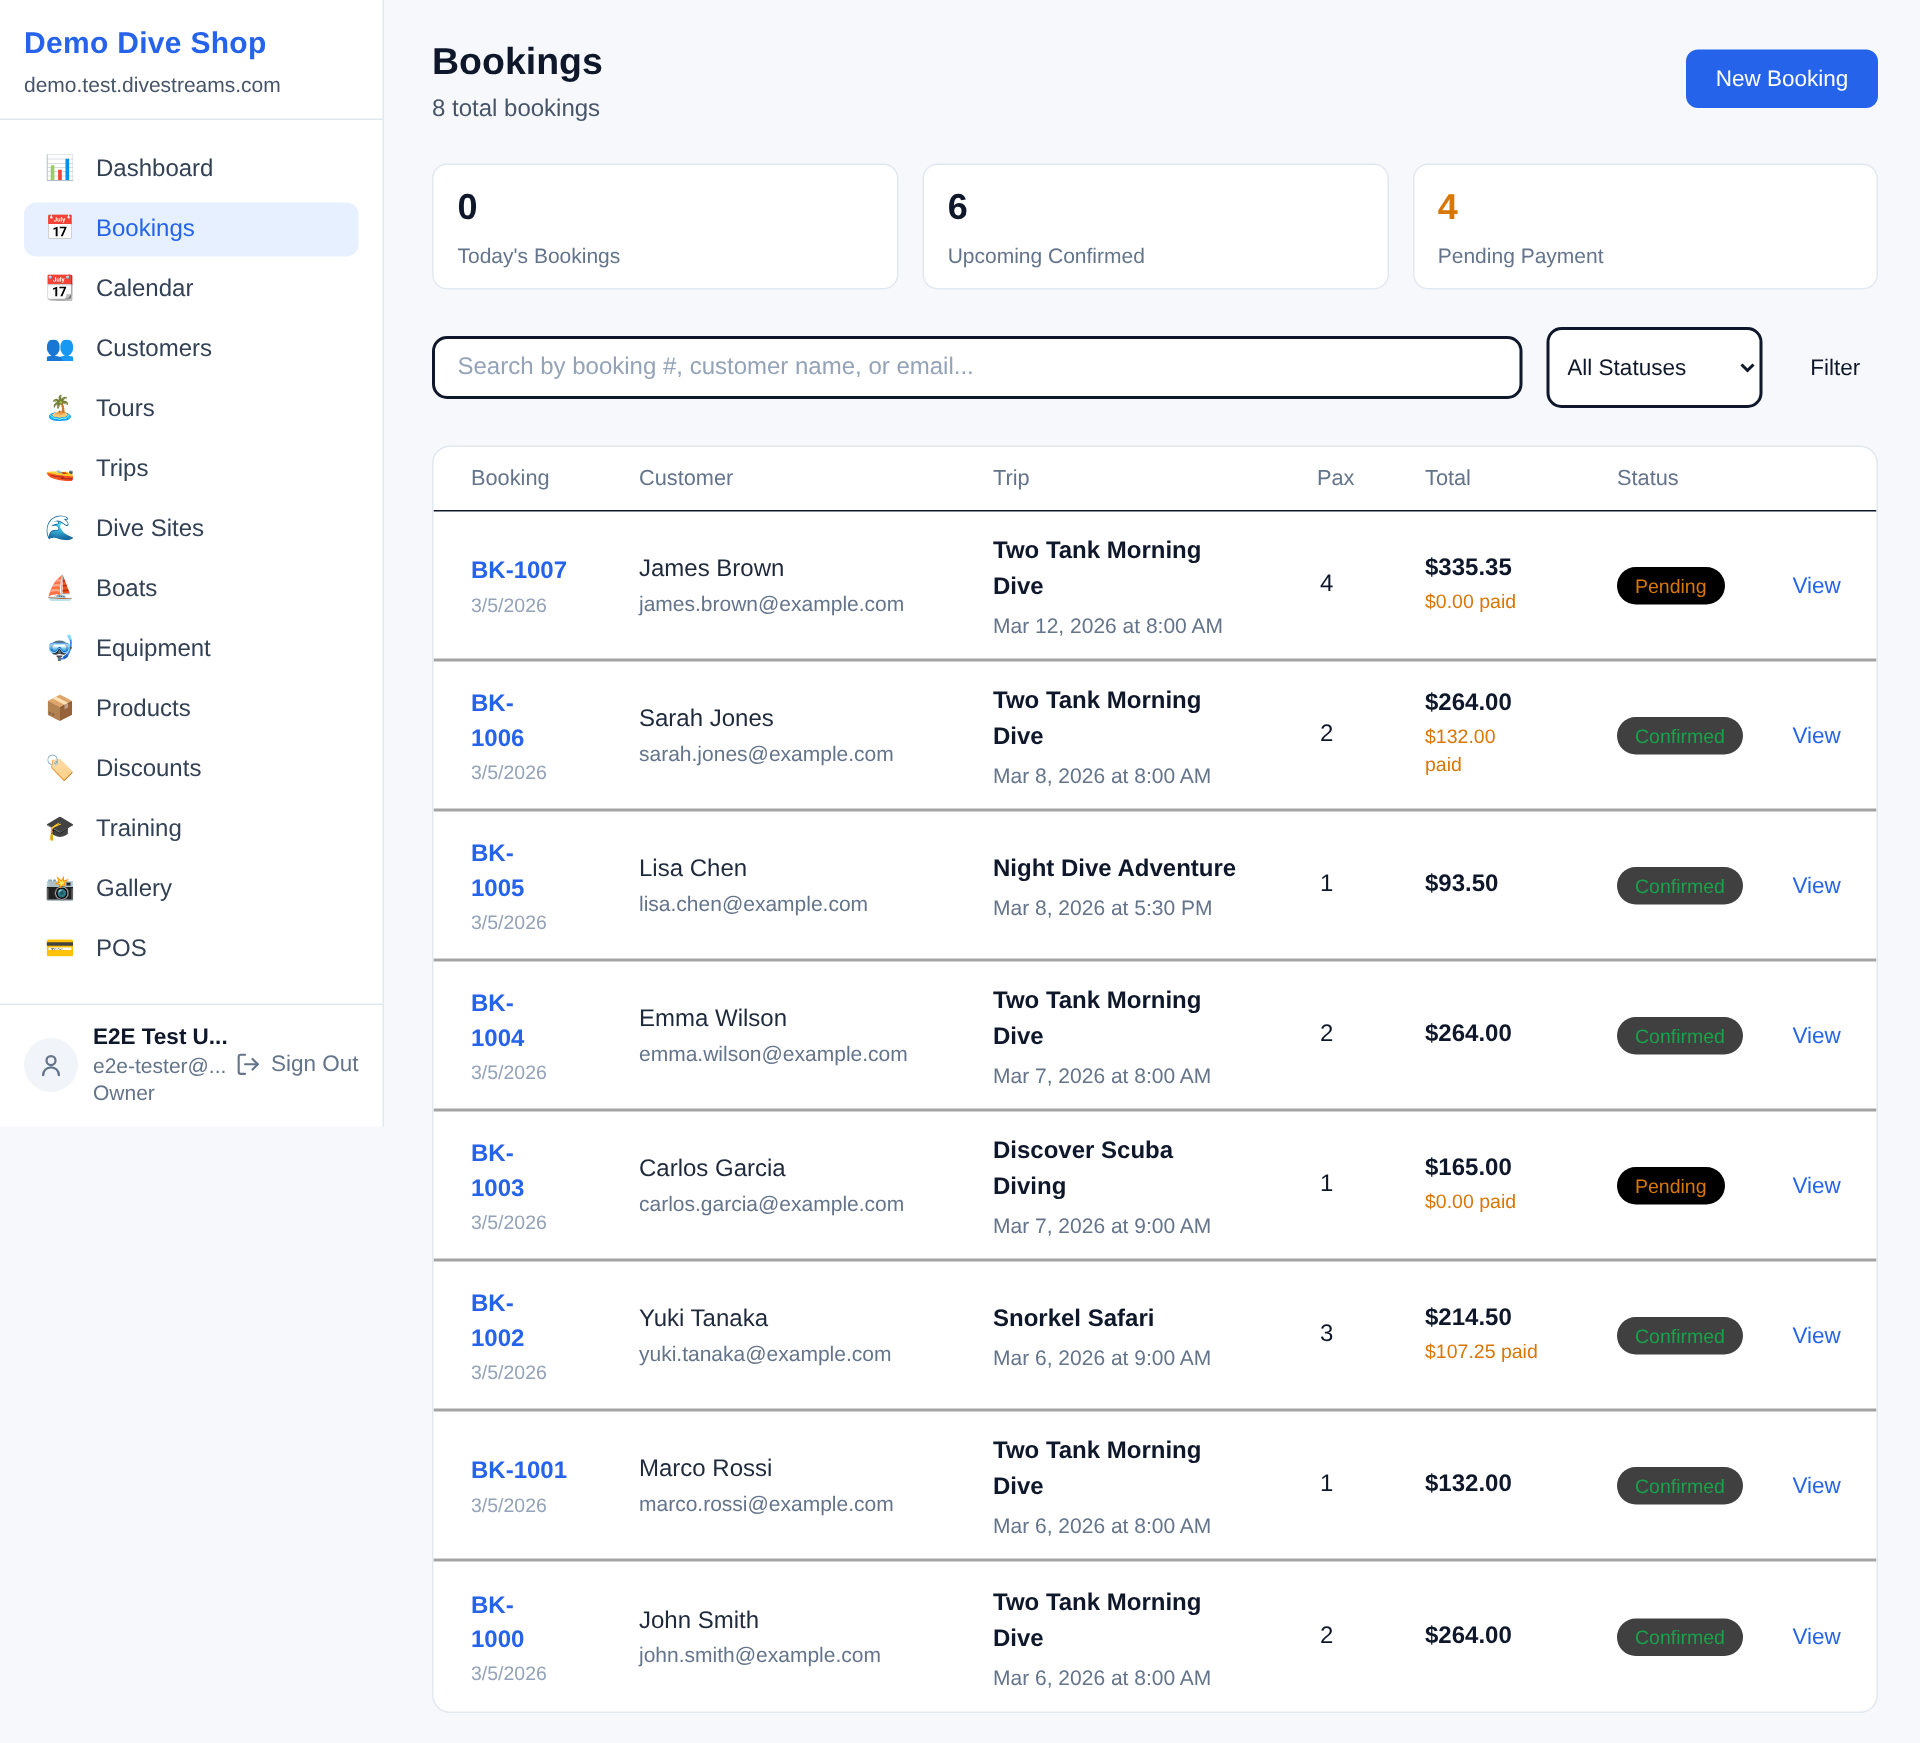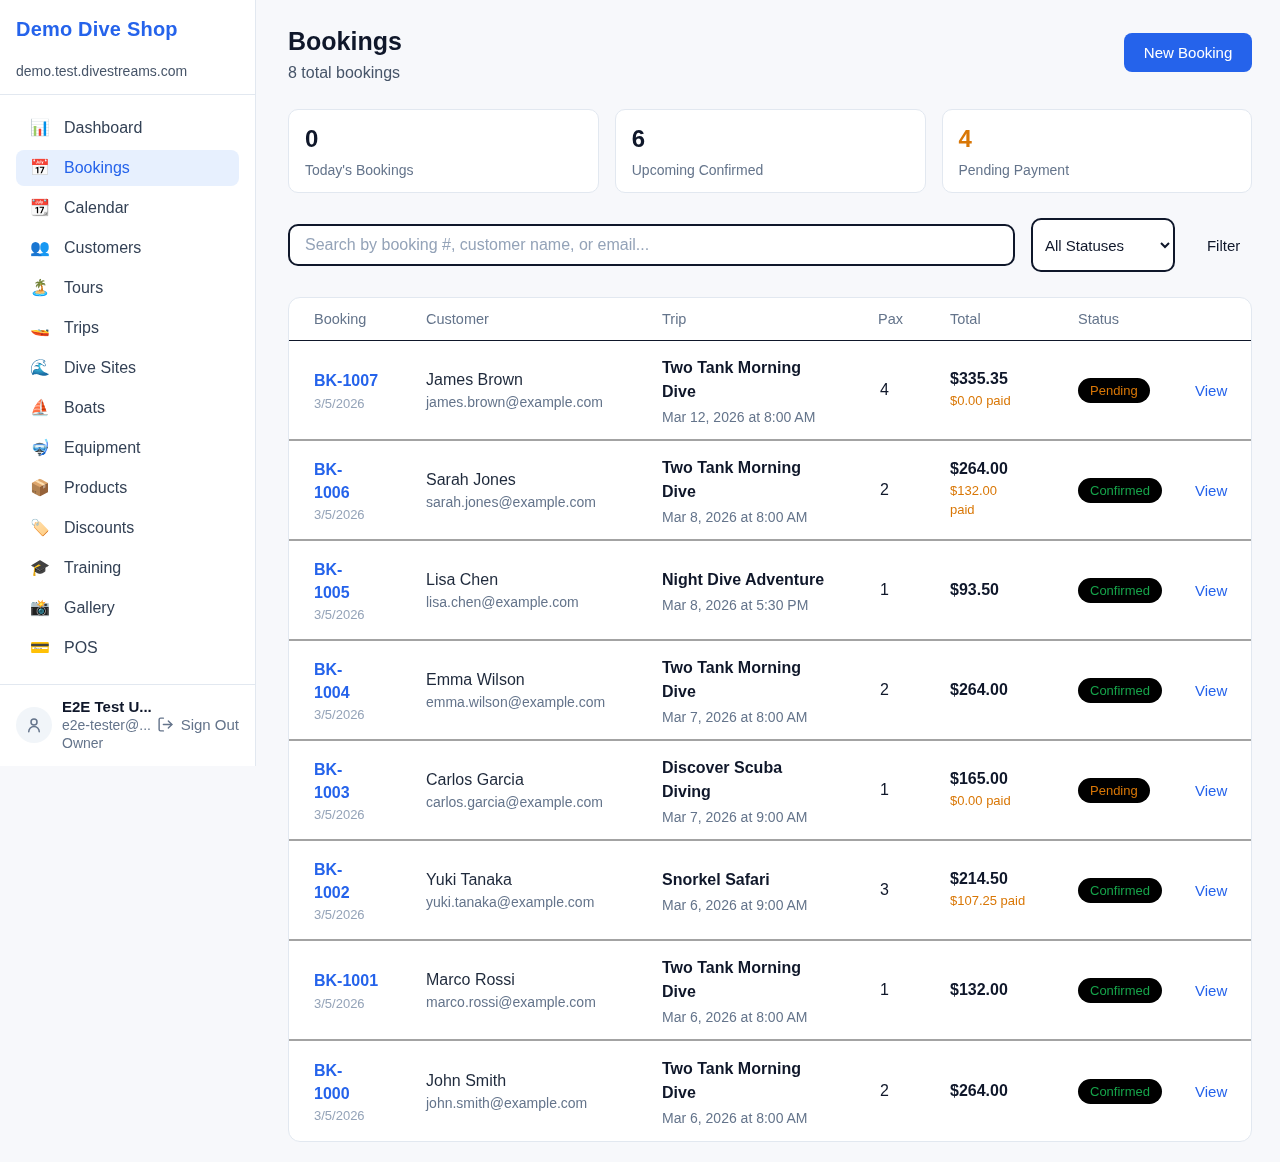--- a/index.html
+++ b/index.html
@@ -4,21 +4,21 @@
 <style>
   * { margin:0; padding:0; box-sizing:border-box; }
   html,body { width:1280px; height:1162px; overflow:hidden; }
   body { font-family:"Liberation Sans", sans-serif; background:#f7f8fb; color:#0f172a; }
   .layout { display:flex; width:1280px; align-items:flex-start; }
 
   
   .sidebar { width:256px; background:#ffffff; border-right:1px solid #e2e8f0; flex:0 0 256px; }
   .sidebar-header { padding:18px 16px 15px 16px; border-bottom:1px solid #e2e8f0; }
   .brand { font-size:20px; font-weight:700; color:#2563eb; letter-spacing:.2px; }
-  .domain { font-size:14px; color:#475569; margin-top:22px; }
+  .domain { font-size:14px; color:#475569; margin-top:7px; }
   .nav { padding:11px 0 6px 0; }
   .nav-item { display:flex; align-items:center; gap:14px; height:36px; margin:4px 16px; padding:0 14px; border-radius:8px; font-size:16px; color:#334155; cursor:pointer; }
   .nav-item.active { background:#e7f0fe; color:#2563eb; }
   .nav-icon { width:20px; font-size:16px; line-height:1; text-align:center; }
   .sidebar-user { border-top:1px solid #e2e8f0; margin-top:8px; padding:13px 16px 15px 16px; display:flex; align-items:center; gap:10px; }
   .avatar { width:36px; height:36px; border-radius:50%; background:#f1f5f9; display:flex; align-items:center; justify-content:center; flex:0 0 36px; }
   .user-info { min-width:0; }
   .user-name { font-size:15px; font-weight:700; color:#0f172a; white-space:nowrap; }
   .user-email, .user-role { font-size:14px; color:#64748b; margin-top:2px; white-space:nowrap; }
   .signout { margin-left:auto; display:flex; align-items:center; gap:7px; color:#64748b; font-size:15px; cursor:pointer; white-space:nowrap;justify-content:center; }
@@ -52,21 +52,21 @@
   .bk-date { font-size:13px; color:#94a3b8; margin-top:3px; }
   .cust-name { font-size:16px; color:#1e293b; }
   .cust-email { font-size:14px; color:#64748b; margin-top:5px; }
   .trip-name { font-size:16px; font-weight:600; color:#0f172a; white-space:pre-line; line-height:1.5; }
   .trip-date { font-size:14px; color:#64748b; margin-top:5px; }
   .pax-cell { font-size:16px; color:#0f172a; padding-left:2px; }
   .total-amt { font-size:16px; font-weight:700; color:#0f172a; }
   .total-paid { font-size:13px; color:#d97706; margin-top:4px; white-space:pre-line; line-height:1.45; }
   .badge { display:inline-block; padding:5px 12px; border-radius:999px; font-size:13px; }
   .badge-pending { background:#000000; color:#d97706; }
-  .badge-confirmed { background:#000000; color:#16a34a; }
+  .badge-confirmed { background:#404040; color:#16a34a; }
   .view-link { font-size:15px; color:#2563eb; text-decoration:none; justify-self:start; }
   .status-cell { }
 </style>
 </head>
 <body>
 
 <div class="layout">
 
   <aside class="sidebar">
     <div class="sidebar-header">

